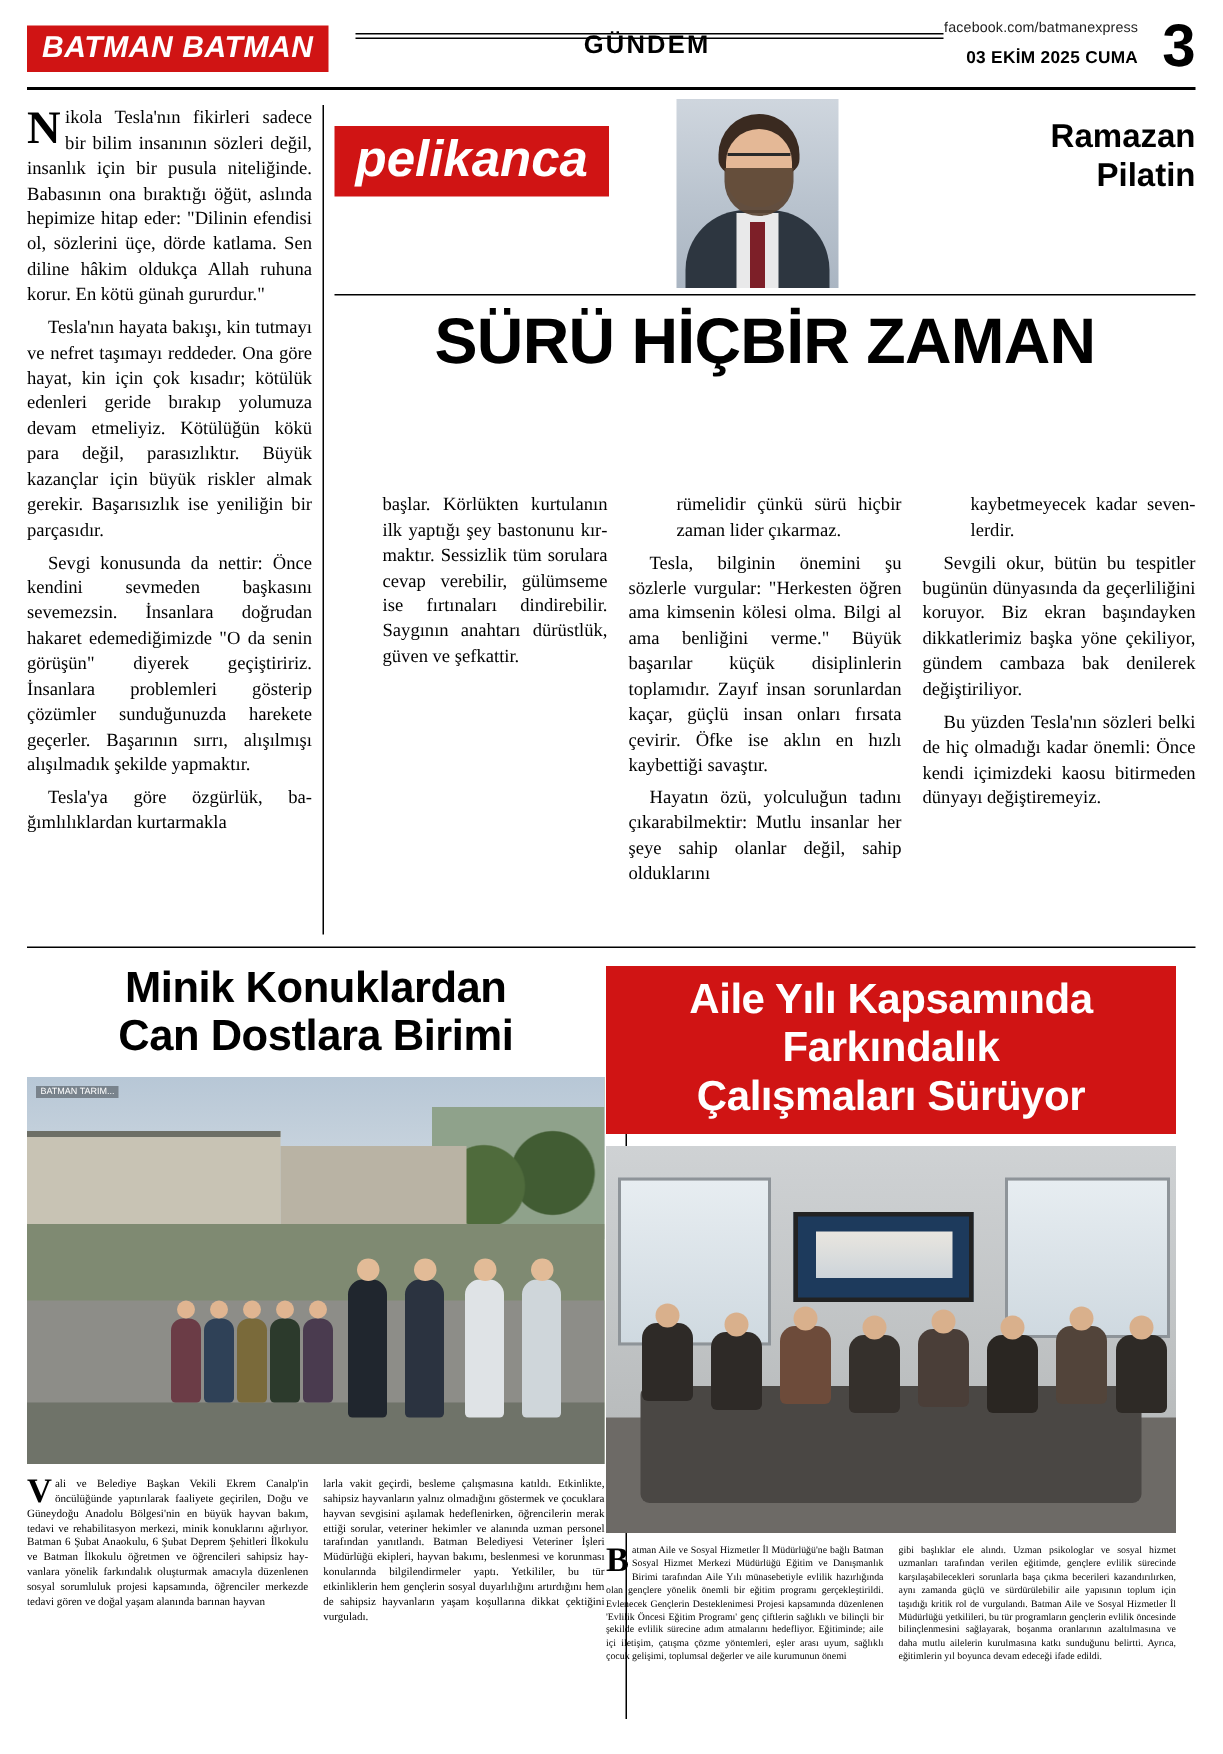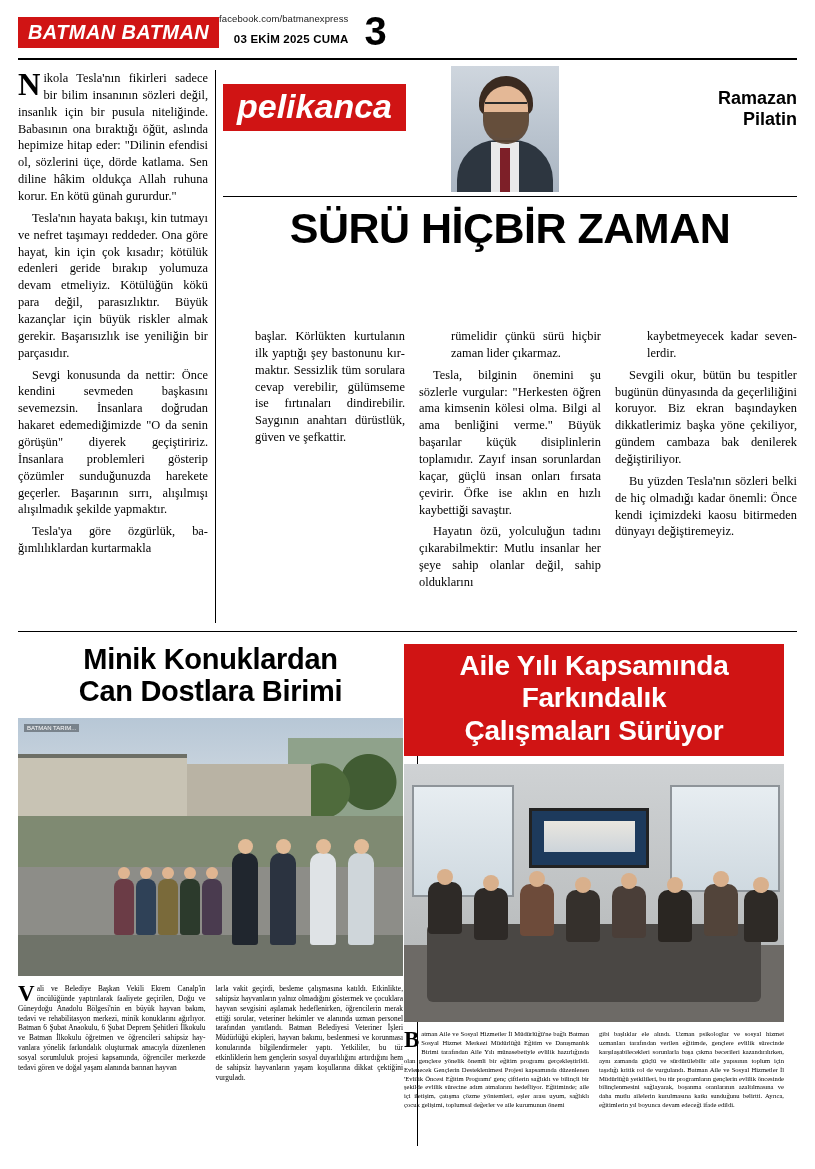--- a/index.html
+++ b/index.html
@@ -182,25 +182,25 @@
     position: absolute; left: 40px; top: 76px; width: 28px; height: 50px;
     background: #e9e9ea;
   }
   .portrait .tie {
     position: absolute; left: 49px; top: 82px; width: 10px; height: 44px;
     background: #7d1f28;
   }
   .author {
     position: absolute;
     right: 0;
-    top: 22px;
+    top: 12px;
     text-align: right;
     font-family: "Liberation Sans", sans-serif;
     font-weight: bold;
-    font-size: 18px;
+    font-size: 22px;
     line-height: 1.18;
   }
   .brand-underline {
     position: absolute;
     left: 205px;
     right: 0;
     top: 136px;
     height: 1px;
     background: #000;
   }
@@ -389,20 +389,25 @@
   }
   .btext3 { font-size: 6.6px; }
 </style>
 </head>
 <body>
 
 <div class="page">
 
   <div class="masthead">
     <div class="logo-box">BATMAN BATMAN</div>
+    <div class="masthead-mid">
+      <div class="masthead-rule-top"></div>
+      <div class="masthead-rule-top2"></div>
+      <div class="section-label">GÜNDEM</div>
+    </div>
     <div class="masthead-right">
       <div class="fb-line">facebook.com/batmanexpress</div>
       <div class="date-line">03 EKİM 2025 CUMA</div>
     </div>
     <div class="page-num">3</div>
   </div>
 
   <div class="top-article">
     <div class="vline v1"></div>
 

